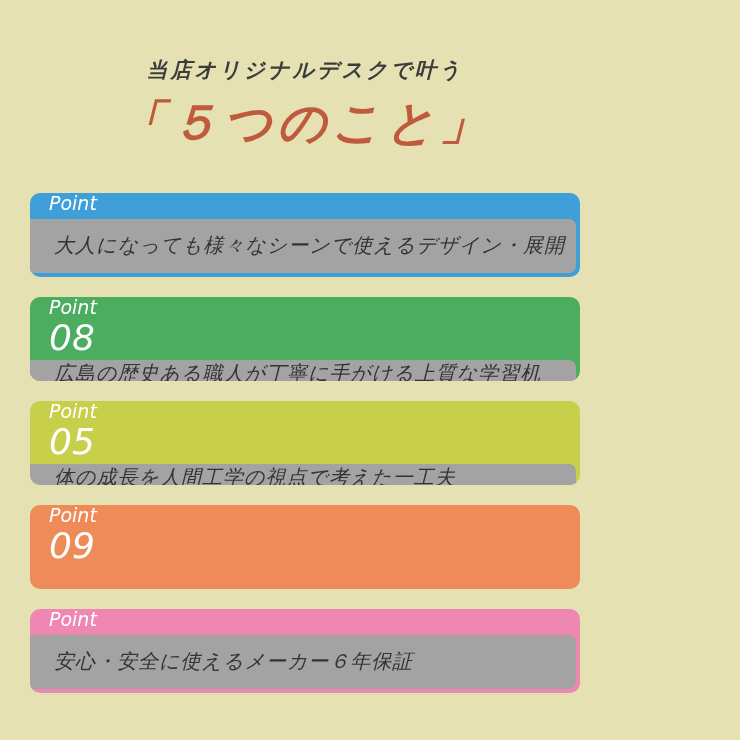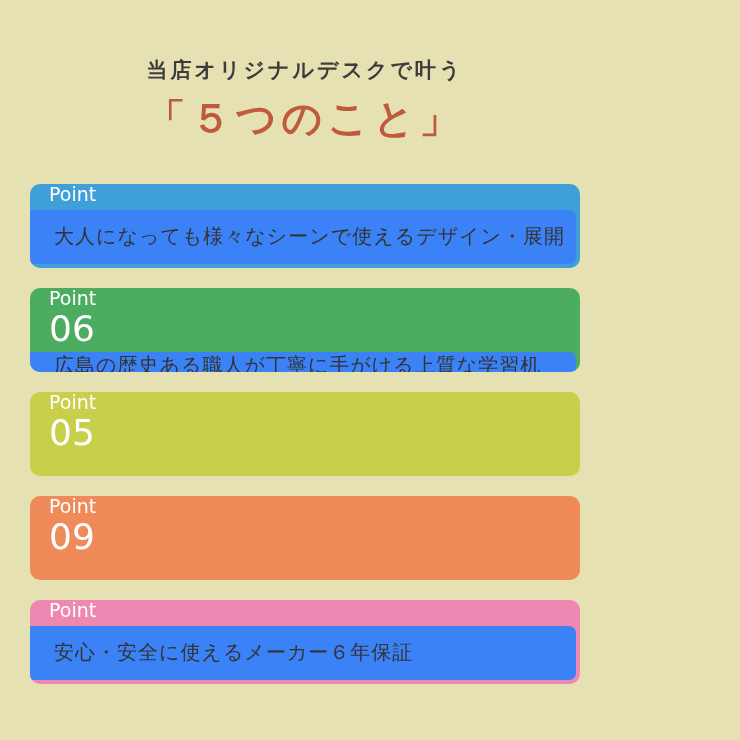--- a/index.html
+++ b/index.html
@@ -10,33 +10,34 @@
     width: 740px;
     height: 740px;
     font-family: "DejaVu Sans", "Liberation Sans", sans-serif;
     overflow: hidden;
   }
   .page {
     box-sizing: border-box;
     width: 608px;
     height: 740px;
     padding: 56px 28px 0 30px;
+    font-style: italic;
   }
   .subtitle {
     margin: 0;
     text-align: center;
     font-size: 21px;
     font-weight: bold;
     letter-spacing: 3px;
     color: #3c3c3c;
   }
   .title {
     margin: 12px 0 0 0;
     text-align: center;
-    font-size: 40px;
+    font-size: 48px;
     font-weight: bold;
     letter-spacing: 5px;
     line-height: 1.1;
   }
   .cards {
     margin-top: 44px;
     display: flex;
     flex-direction: column;
     gap: 20px;
   }
@@ -60,21 +61,21 @@
   .label-word {
     font-size: 19px;
     line-height: 1.15;
   }
   .label-number {
     font-size: 36px;
     line-height: 1.05;
   }
   .card-body {
     flex: 1;
-    background: #3b82f6;
+    background: #a3a3a3;
     margin: 4px 4px 4px 0;
     border-radius: 0 7px 7px 0;
     display: flex;
     align-items: center;
     padding-left: 24px;
   }
   .card-text {
     margin: 0;
     font-size: 20px;
     letter-spacing: 1px;
@@ -98,31 +99,34 @@
         <span class="label-word">Point</span>
       </div>
       <div class="card-body">
         <p class="card-text">大人になっても様々なシーンで使えるデザイン・展開</p>
       </div>
     </section>
 
     <section class="card" style="background: rgb(76, 172, 96);">
       <div class="card-label">
         <span class="label-word">Point</span>
-        <span class="label-number">06</span>
+        <span class="label-number">08</span>
       </div>
       <div class="card-body">
         <p class="card-text">広島の歴史ある職人が丁寧に手がける上質な学習机</p>
       </div>
     </section>
 
     <section class="card" style="background: rgb(199, 207, 75);">
       <div class="card-label">
         <span class="label-word">Point</span>
         <span class="label-number">05</span>
+      </div>
+      <div class="card-body">
+        <p class="card-text">体の成長を人間工学の視点で考えた一工夫</p>
       </div>
     </section>
 
     <section class="card" style="background: rgb(238, 139, 89);">
       <div class="card-label">
         <span class="label-word">Point</span>
         <span class="label-number">09</span>
       </div>
     </section>
 

